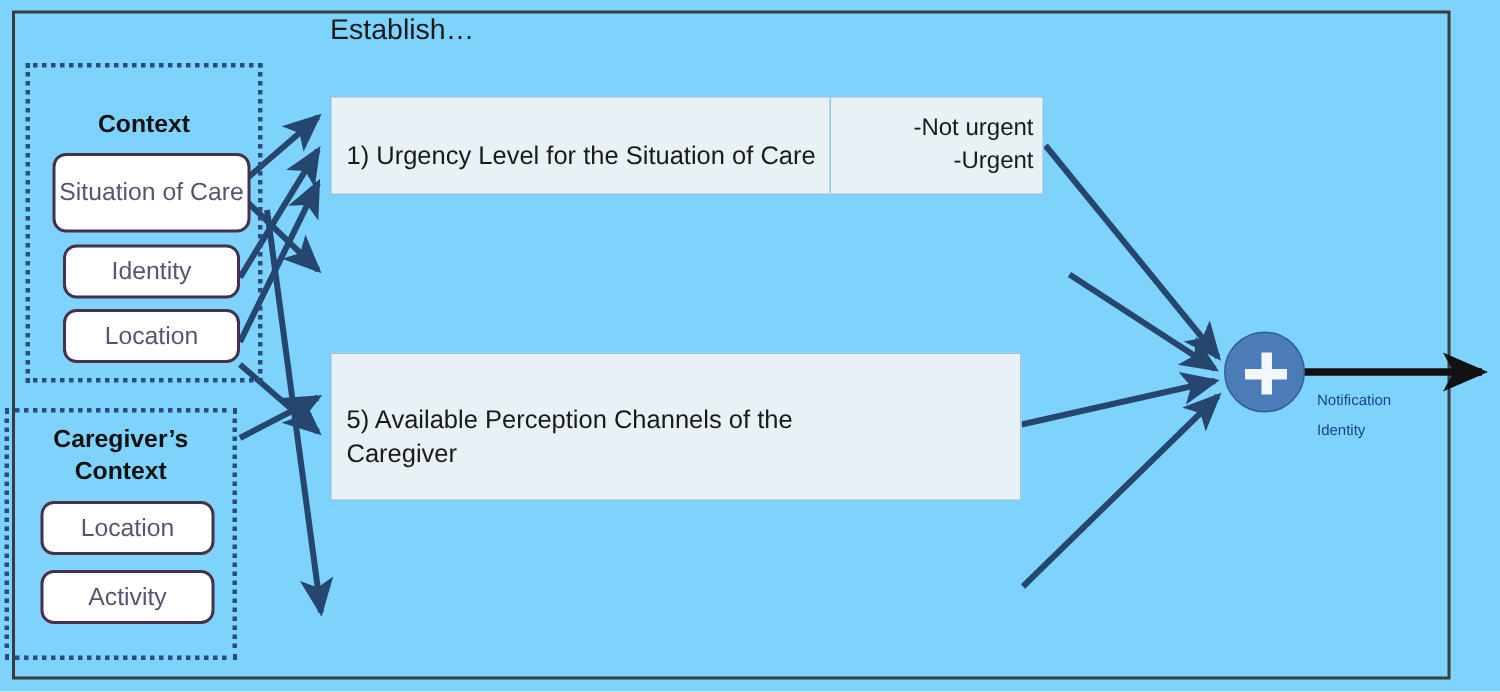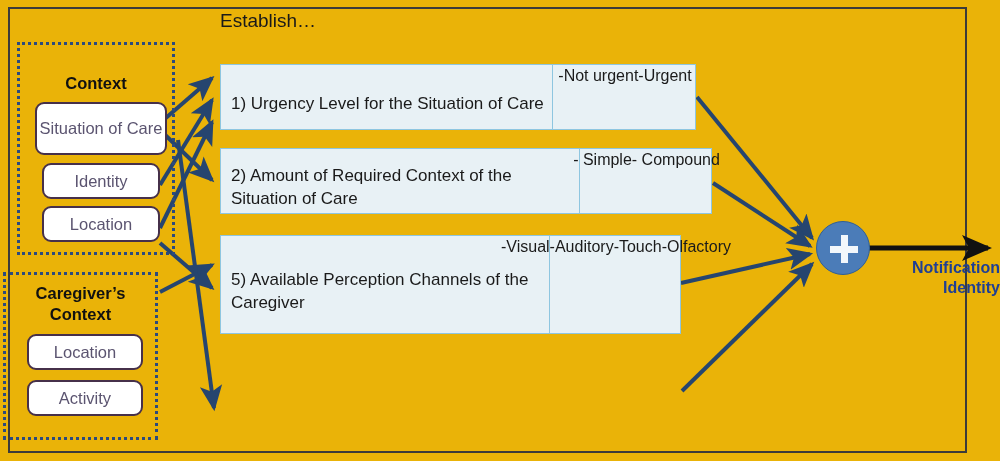--- a/index.html
+++ b/index.html
@@ -1,46 +1,46 @@
 <!DOCTYPE html>
 <html><head>
 <meta charset="utf-8">
 <style>
   html,body{margin:0;padding:0;background:#ffffff;}
   body{font-family:"Liberation Sans", sans-serif;}
-  #canvas{position:relative;width:1000px;height:461px;background:#eab308;overflow:hidden;}
+  #canvas{position:relative;width:1000px;height:461px;background:#7dd3fc;overflow:hidden;}
 
   
   .outer-frame{position:absolute;left:8px;top:7px;width:959px;height:446px;border:2px solid #3b3b3b;box-sizing:border-box;}
 
   
   .ctx-group{position:absolute;border:3px dotted #2b4a7e;box-sizing:border-box;background:transparent;}
   .ctx-title{position:absolute;width:100%;text-align:center;font-weight:bold;color:#111111;font-size:16.5px;line-height:21px;}
 
   .ctx-item{position:absolute;border:2.5px solid #46304a;border-radius:9px;background:#ffffff;
             color:#5b5470;font-size:16.5px;line-height:21px;text-align:center;
             display:flex;align-items:center;justify-content:center;box-sizing:border-box;}
 
   
   .factor{position:absolute;background:#e8f1f5;border:1.5px solid #8ec6e0;box-sizing:border-box;display:flex;}
   .factor .fmain{display:flex;align-items:center;padding:12px 8px 0 10px;box-sizing:border-box;
                  font-size:17px;line-height:23px;color:#1a1a1a;}
   .factor .fdiv{border-left:1.5px solid #8ec6e0;}
-  .factor .fopts{display:flex;flex-direction:row;justify-content:center;padding:0 6px 0 8px;box-sizing:border-box;
-                 font-size:16px;line-height:22px;color:#1a1a1a;white-space:nowrap;}
+  .factor .fopts{display:flex;flex-direction:column;justify-content:center;padding:0 6px 0 8px;box-sizing:border-box;
+                 font-size:16px;line-height:22px;color:#1a1a1a;white-space:nowrap;text-align:right;}
 
   .establish{position:absolute;left:220px;top:10px;font-size:19px;color:#1a1a1a;}
 
   .plus-circle{position:absolute;left:816px;top:221px;width:54px;height:54px;border-radius:50%;
                background:#4b7cb8;border:1.5px solid #2f5f96;box-sizing:border-box;}
   .plus-circle .ph{position:absolute;left:13px;top:24px;width:28px;height:7px;background:#f2f7fb;}
   .plus-circle .pv{position:absolute;left:23.5px;top:13px;width:7px;height:28px;background:#f2f7fb;}
 
-  .notif-label{position:absolute;left:878px;top:258px;width:122px;text-align:right;
-               font-weight:bold;font-size:16px;line-height:20px;color:#1f3f94;}
+  .notif-label{position:absolute;left:878px;top:258px;width:122px;text-align:left;
+               font-weight:normal;font-size:10px;line-height:20px;color:#1f3f94;}
 
   svg.wires{position:absolute;left:0;top:0;width:1000px;height:461px;}
 </style>
 </head>
 <body>
 
 <div id="canvas">
 
   <div class="outer-frame"></div>
 
@@ -97,36 +97,23 @@
   </div>
 
   <div class="factor" style="left:220px;top:64px;width:476px;height:66px;">
     <div class="fmain" style="width:333px;">1) Urgency Level for the Situation of Care</div>
     <div class="fopts fdiv" style="width:143px;">
       <div>-Not urgent</div>
       <div>-Urgent</div>
     </div>
   </div>
 
-  <div class="factor" style="left:220px;top:148px;width:492px;height:66px;">
-    <div class="fmain" style="width:360px;">2) Amount of Required Context of the Situation of Care</div>
-    <div class="fopts fdiv" style="width:132px;">
-      <div>- Simple</div>
-      <div>- Compound</div>
-    </div>
-  </div>
 
   <div class="factor" style="left:220px;top:235px;width:461px;height:99px;">
     <div class="fmain" style="width:330px;">5) Available Perception Channels of the Caregiver</div>
-    <div class="fopts fdiv" style="width:131px;">
-      <div>-Visual</div>
-      <div>-Auditory</div>
-      <div>-Touch</div>
-      <div>-Olfactory</div>
-    </div>
   </div>
 
 
   <div class="plus-circle">
     <div class="ph"></div>
     <div class="pv"></div>
   </div>
 
   <div class="notif-label">
     <div>Notification</div>

